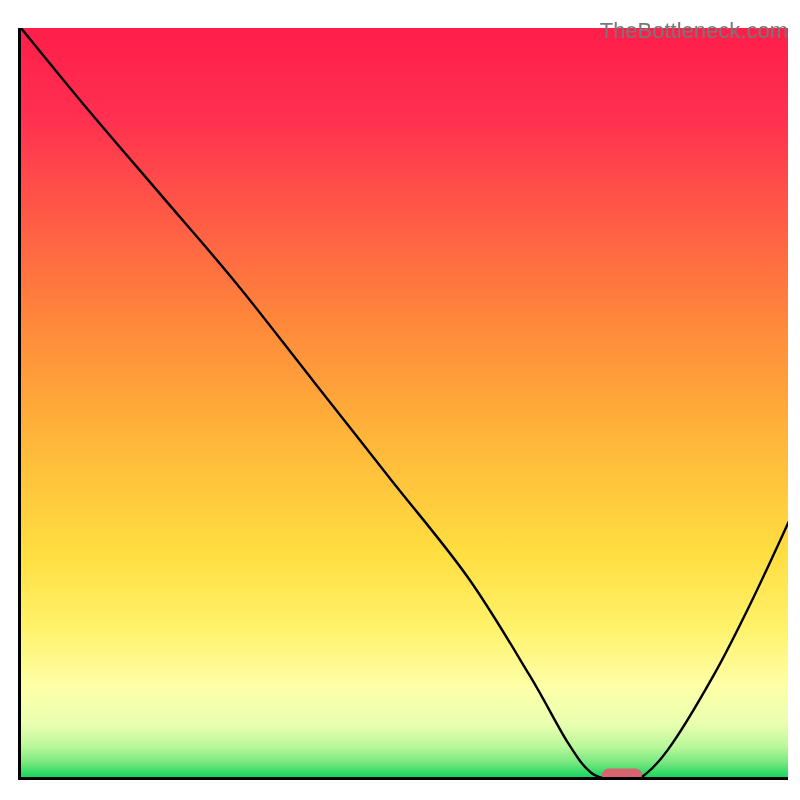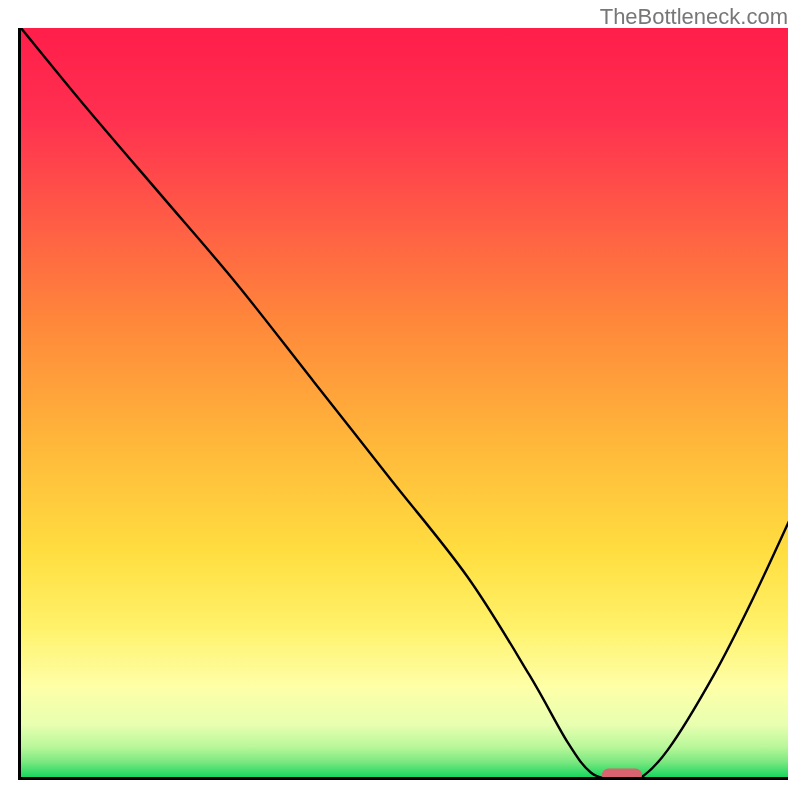--- a/index.html
+++ b/index.html
@@ -11,21 +11,21 @@
     overflow: hidden;
     font-family: Arial, Helvetica, sans-serif;
   }
   .frame {
     position: relative;
     width: 800px;
     height: 800px;
   }
   .watermark {
     position: absolute;
-    top: 4px;
+    top: 18px;
     right: 12px;
     color: #777;
     font-size: 22px;
     font-weight: 500;
     z-index: 40;
   }
   .plot-area {
     position: absolute;
     left: 18px;
     top: 28px;

